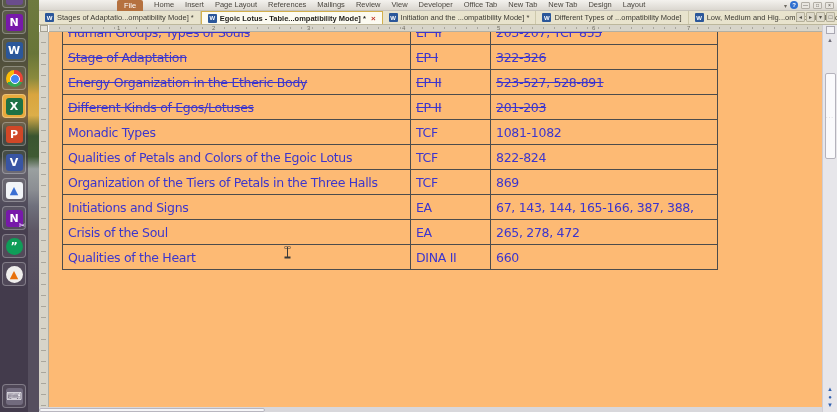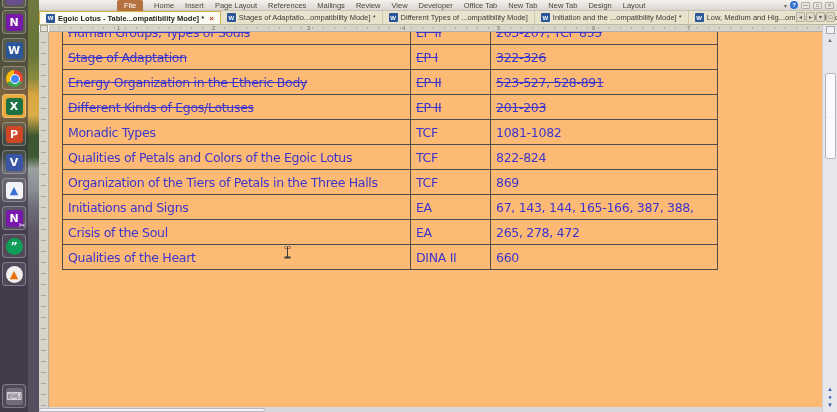--- a/index.html
+++ b/index.html
@@ -34,21 +34,21 @@
     background:conic-gradient(#ea4335 0 33%, #34a853 33% 66%, #fbbc05 66% 100%);
     position:relative; }
   .chromeball::after { content:""; position:absolute; left:4.5px; top:4.5px; width:8px; height:8px;
     border-radius:50%; background:#4285f4; border:1.5px solid #fff; }
   
   .ribbon-row {
     position:absolute; left:39px; top:0; width:798px; height:11px;
     background:linear-gradient(#f4f2ee,#dbd7d0); border-bottom:1px solid #c6c2ba;
     display:flex; align-items:center; font-size:7.5px; color:#4a463f;
   }
-  .ribbon-tabs { display:flex; gap:11px; margin-left:78px; align-items:center; white-space:nowrap; }
+  .ribbon-tabs { display:flex; gap:11px; margin-left:78px; align-items:flex-start; white-space:nowrap; }
   .file-tab { background:#b5713f; color:#fff; padding:1px 7px 1px 7px; border-radius:2px 2px 0 0; font-size:7.5px; }
   .rtab { cursor:default; }
   .win-icons { position:absolute; right:3px; top:1px; display:flex; gap:3px; align-items:center; }
   .win-caret { font-size:6px; color:#6b675f; }
   .help-ball { width:8px; height:8px; border-radius:50%; background:#2f6fd0; color:#fff;
     font-size:6px; font-weight:bold; display:flex; align-items:center; justify-content:center; }
   .winbtn { width:9px; height:7px; background:#e9e6e0; border:1px solid #b2aea6; border-radius:1px;
     font-size:5px; line-height:5px; color:#55524c; text-align:center; }
   
   .tab-row {
@@ -179,36 +179,36 @@
     <div class="win-icons">
       <span class="win-caret">▾</span>
       <span class="help-ball">?</span>
       <span class="winbtn">—</span>
       <span class="winbtn">□</span>
       <span class="winbtn">×</span>
     </div>
   </div>
 
   <div class="tab-row" id="doc-tabs">
+      <div class="dtab">
+        <span class="wicon">W</span>
+        <span>Stages of Adaptatio...ompatibility Mode] *</span>
+      </div>
       <div class="dtab active">
         <span class="wicon">W</span>
         <span>Egoic Lotus - Table...ompatibility Mode] *</span>
         <span class="dclose">×</span>
       </div>
       <div class="dtab">
         <span class="wicon">W</span>
-        <span>Stages of Adaptatio...ompatibility Mode] *</span>
+        <span>Initiation and the ...ompatibility Mode] *</span>
       </div>
       <div class="dtab">
         <span class="wicon">W</span>
         <span>Different Types of ...ompatibility Mode]</span>
-      </div>
-      <div class="dtab">
-        <span class="wicon">W</span>
-        <span>Initiation and the ...ompatibility Mode] *</span>
       </div>
       <div class="dtab">
         <span class="wicon">W</span>
         <span>Low, Medium and Hig...ompatibility Mode]</span>
       </div>
     </div>
   <div class="tab-nav" id="tab-nav">
       <span class="navbtn">◂</span>
       <span class="navbtn">▸</span>
       <span class="navbtn">▾</span>

